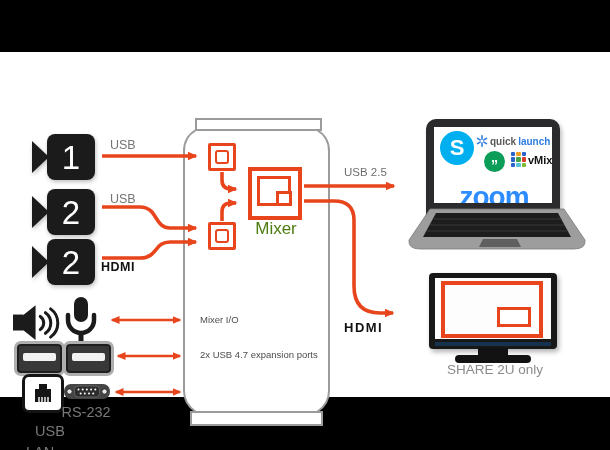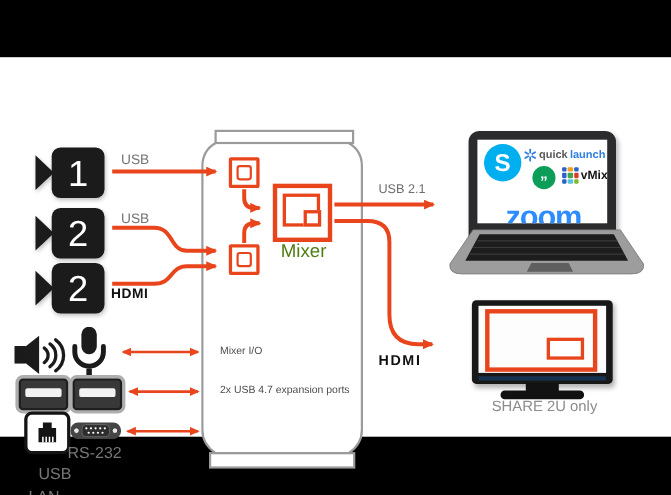--- a/index.html
+++ b/index.html
@@ -189,21 +189,21 @@
 
     <div class="mixer-icon">
       <div class="mixer-rect"></div>
       <div class="mixer-sub"></div>
     </div>
     <div class="mixer-label">Mixer</div>
 
     <div class="dev-row" style="top:262px;">Mixer I/O</div>
     <div class="dev-row" style="top:297px;">2x USB 4.7 expansion ports</div>
 
-    <div class="usb3-label">USB 2.1</div>
+    <div class="usb3-label">USB 2.5</div>
     <div class="hdmi-label">HDMI</div>
 
     <div class="lap-screen">
       <div class="lap-display">
         <div class="skype-badge">
           <span>S</span>
         </div>
         <div class="ql-row">
           <svg width="12" height="12" viewBox="0 0 12 12">
             <g stroke="#2f7de0" stroke-width="1.6" stroke-linecap="round">

